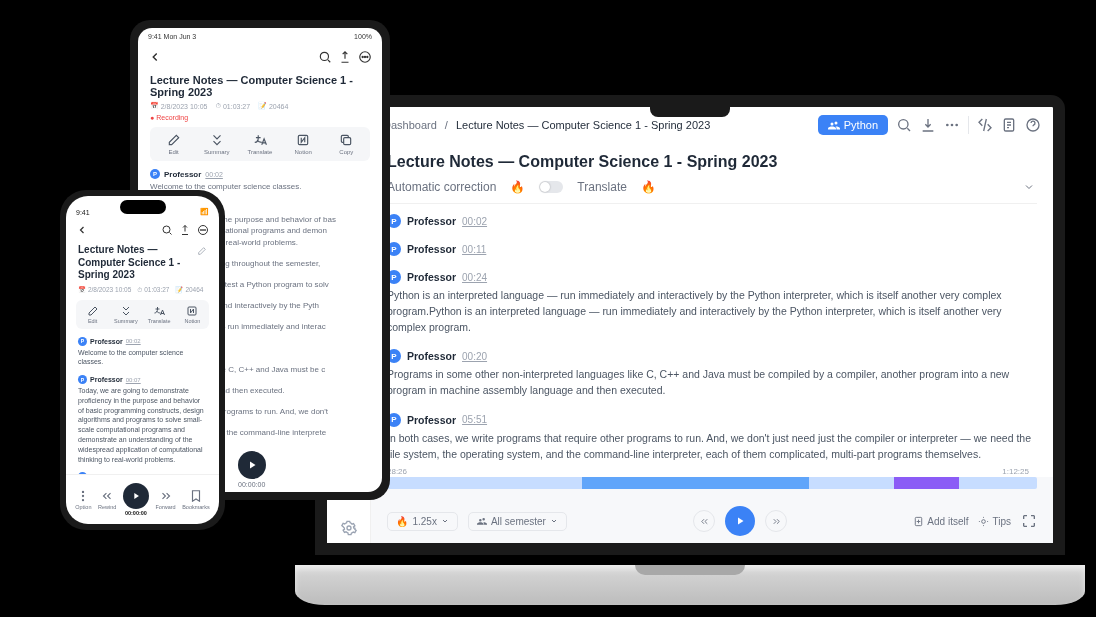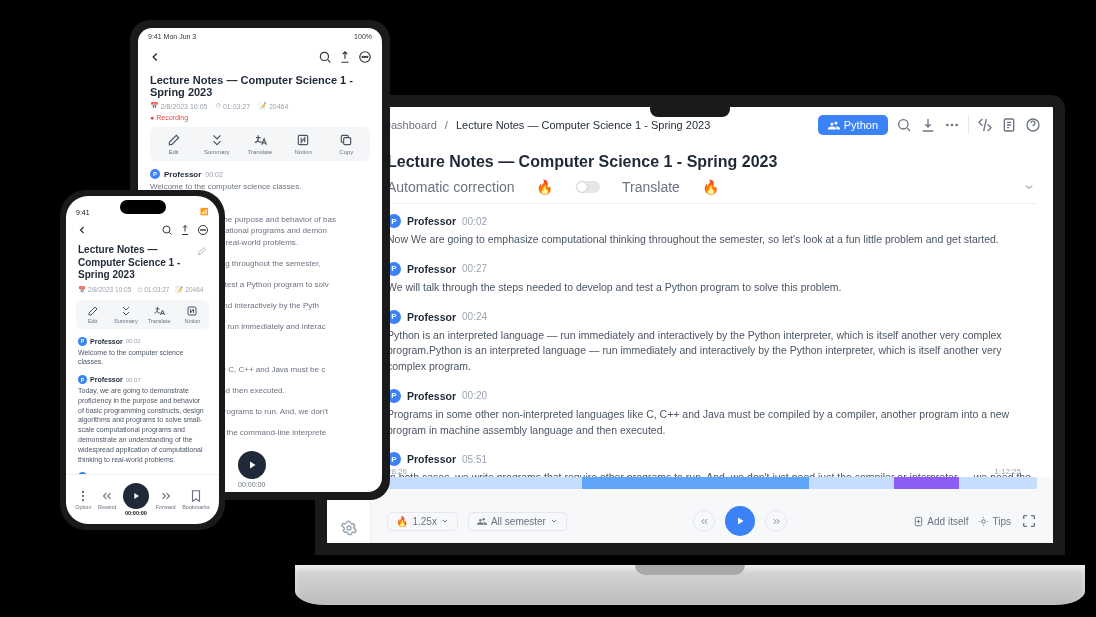--- a/index.html
+++ b/index.html
@@ -22,31 +22,31 @@
   .lap-main{flex:1;display:flex;flex-direction:column;background:#f7f8fa;font-size:11px;color:#1f2937;min-width:0;}
   .lap-top{height:36px;display:flex;align-items:center;padding:0 12px;gap:8px;color:#6b7280;background:#fff;}
   .crumb{white-space:nowrap;}
   .crumb.cur{color:#1f2937;}
   .top-spacer{flex:1;}
   .share-btn{background:#3b82f6;color:#fff;padding:4px 10px;border-radius:5px;display:flex;align-items:center;gap:4px;font-size:11px;}
   .top-ic{color:#6b7280;width:16px;height:16px;display:flex;align-items:center;justify-content:center;}
   
   .lap-body{flex:1;padding:10px 16px 0 16px;overflow:hidden;background:#fff;margin:0;}
   .lap-title{font-size:16px;font-weight:600;margin-bottom:8px;}
-  .toolbar-row{display:flex;align-items:center;gap:22px;font-size:14px;color:#6b7280;border-bottom:1px solid #f0f0f0;padding-bottom:8px;margin-bottom:10px;}
+  .toolbar-row{display:flex;align-items:center;gap:14px;font-size:12px;color:#6b7280;border-bottom:1px solid #f0f0f0;padding-bottom:8px;margin-bottom:10px;}
   .flame{color:#f59e0b;}
   .toggle{width:24px;height:12px;background:#e5e7eb;border-radius:7px;position:relative;}
   .toggle::after{content:'';position:absolute;width:10px;height:10px;background:#fff;border-radius:50%;top:1px;left:1px;box-shadow:0 0 2px rgba(0,0,0,.3);}
   .tb-spacer{flex:1;}
   
   .segment{margin-bottom:14px;font-size:10.5px;}
   .seg-head{display:flex;align-items:center;gap:6px;margin-bottom:4px;}
   .speaker-badge{width:14px;height:14px;background:#3b82f6;color:#fff;border-radius:50%;display:flex;align-items:center;justify-content:center;font-size:8px;font-weight:600;}
   .speaker-name{font-weight:600;color:#1f2937;}
-  .seg-time{color:#9ca3af;font-size:10px;}
+  .seg-time{color:#9ca3af;font-size:10px;text-decoration:underline;}
   .seg-text{color:#4b5563;line-height:1.5;font-size:10.5px;}
   
   .lap-wave{height:22px;padding:0 16px;position:relative;}
   .wave-track{height:12px;background:linear-gradient(90deg,#c7ddff 0%,#c7ddff 30%,#60a5fa 30%,#60a5fa 65%,#c7ddff 65%,#c7ddff 78%,#8b5cf6 78%,#8b5cf6 88%,#c7ddff 88%);border-radius:2px;position:relative;}
   .wave-time{position:absolute;font-size:8px;color:#9ca3af;top:-10px;}
   
   .lap-controls{height:44px;display:flex;align-items:center;padding:0 16px;gap:10px;font-size:10px;color:#6b7280;}
   .pill{border:1px solid #e5e7eb;padding:3px 8px;border-radius:5px;display:flex;align-items:center;gap:4px;}
   .ctrl-spacer{flex:1;}
   .play-big{width:30px;height:30px;background:#3b82f6;border-radius:50%;display:flex;align-items:center;justify-content:center;color:#fff;}
@@ -231,29 +231,27 @@
               </svg>
             </div>
         </div>
         <div id="laptop-segments">
             <div class="segment">
     <div class="seg-head">
       <div class="speaker-badge">P</div>
       <span class="speaker-name">Professor</span>
       <span class="seg-time">00:02</span>
     </div>
-    <div class="seg-text">Now We are going to emphasize computational thinking throughout the semester, so let's look at a fun little problem and get started.</div>
   </div>
             <div class="segment">
     <div class="seg-head">
       <div class="speaker-badge">P</div>
       <span class="speaker-name">Professor</span>
-      <span class="seg-time">00:27</span>
-    </div>
-    <div class="seg-text">We will talk through the steps needed to develop and test a Python program to solve this problem.</div>
+      <span class="seg-time">00:11</span>
+    </div>
   </div>
             <div class="segment">
     <div class="seg-head">
       <div class="speaker-badge">P</div>
       <span class="speaker-name">Professor</span>
       <span class="seg-time">00:24</span>
     </div>
     <div class="seg-text">Python is an interpreted language — run immediately and interactively by the Python interpreter, which is itself another very complex program.Python is an interpreted language — run immediately and interactively by the Python interpreter, which is itself another very complex program.</div>
   </div>
             <div class="segment">
@@ -270,21 +268,21 @@
       <span class="speaker-name">Professor</span>
       <span class="seg-time">05:51</span>
     </div>
     <div class="seg-text">In both cases, we write programs that require other programs to run. And, we don't just need just the compiler or interpreter — we need the file system, the operating system, and the command-line interpreter, each of them complicated, multi-part programs themselves.</div>
   </div>
           </div>
       </div>
 
       <div class="lap-wave">
         <span class="wave-time" style="left:16px;">28:26</span>
-        <span class="wave-time" style="right:32px;">1:12:25</span>
+        <span class="wave-time" style="right:24px;">1:12:25</span>
         <div class="wave-track"></div>
       </div>
 
       <div class="lap-controls">
         <div class="pill">
           <span class="flame">🔥</span>
           <span>1.25x</span>
           <svg width="8" height="8" viewBox="0 0 24 24" fill="none" stroke="currentColor" stroke-width="3">
               <path d="M6 9l6 6 6-6"></path>
             </svg>

